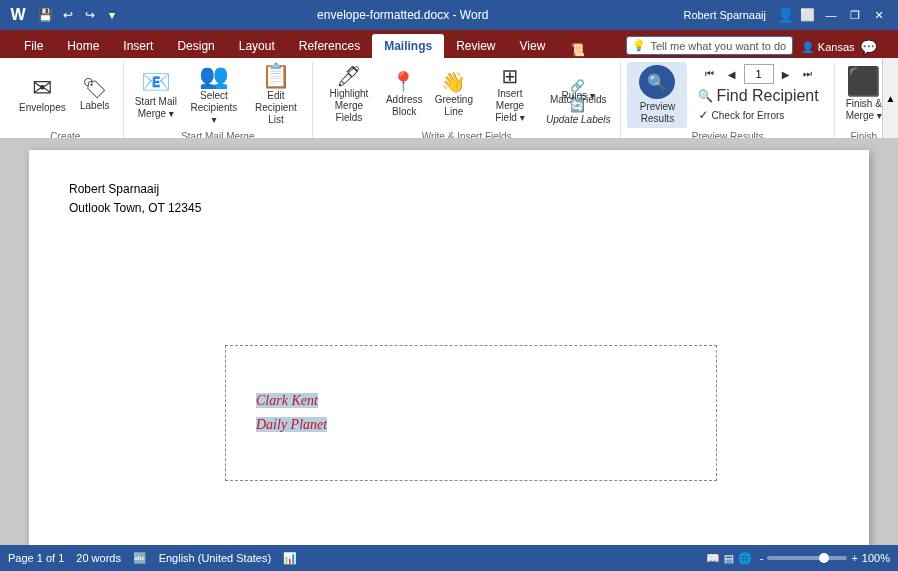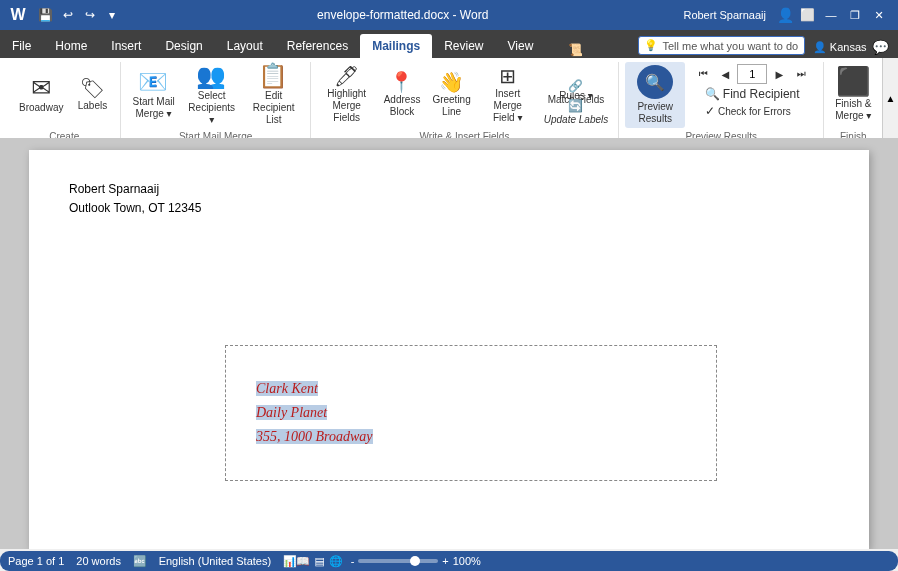--- a/index.html
+++ b/index.html
@@ -20,21 +20,21 @@
     .title-bar-right { display: flex; align-items: center; gap: 2px; }
     .title-bar-btn {
       width: 22px; height: 22px; display: flex; align-items: center; justify-content: center;
       color: white; cursor: pointer; font-size: 11px; border-radius: 2px;
     }
     .quick-access { display: flex; align-items: center; gap: 2px; }
     .qa-btn { width: 20px; height: 20px; display: flex; align-items: center; justify-content: center; color: white; cursor: pointer; font-size: 12px; }
 
     
     .ribbon { background: #fff; border-bottom: 1px solid #d0d0d0; }
-    .ribbon-tabs { background: #404040; display: flex; align-items: flex-end; height: 28px; padding: 0 0; }
+    .ribbon-tabs { background: #7f1d1d; display: flex; align-items: flex-end; height: 28px; padding: 0 12px; }
     .ribbon-tab {
       padding: 4px 12px; font-size: 12px; color: white; cursor: pointer; height: 24px;
       display: flex; align-items: center; border-radius: 3px 3px 0 0;
     }
     .ribbon-tab.active { background: #fff; color: #2b579a; font-weight: 600; }
 
     .ribbon-content { background: #fff; display: flex; align-items: stretch; padding: 4px 8px 0 8px; min-height: 88px; border-bottom: 1px solid #c8c8c8; }
     .ribbon-group { display: flex; flex-direction: column; align-items: center; padding: 0 6px; border-right: 1px solid #e0e0e0; min-width: fit-content; }
     .ribbon-group:last-child { border-right: none; }
     .ribbon-group-items { display: flex; align-items: flex-start; gap: 2px; flex: 1; }
@@ -63,23 +63,23 @@
     .nav-group { display: flex; flex-direction: column; align-items: center; padding: 2px 6px; }
     .nav-controls { display: flex; align-items: center; gap: 2px; margin-bottom: 2px; }
     .nav-btn { width: 20px; height: 20px; display: flex; align-items: center; justify-content: center; cursor: pointer; font-size: 10px; color: #333; border-radius: 2px; }
     .nav-input { width: 30px; height: 20px; text-align: center; border: 1px solid #aaa; font-size: 11px; }
     .nav-col { display: flex; flex-direction: column; gap: 1px; }
     .nav-col-btn { display: flex; align-items: center; gap: 3px; padding: 1px 3px; cursor: pointer; font-size: 10px; color: #333; border-radius: 2px; }
     .nav-col-btn .icon { font-size: 12px; }
 
     
     .status-bar {
-      position: absolute; bottom: 0; left: 0; right: 0; height: 20px;
+      position: absolute; bottom: 0; left: 0; right: 0; height: 26px;
       background: #2b579a; display: flex; align-items: center; padding: 0 8px;
-      color: white; font-size: 11px; justify-content: flex-start; border-radius: 9px;
+      color: white; font-size: 11px; justify-content: space-between;
     }
     .status-left { display: flex; align-items: center; gap: 12px; }
     .status-right { display: flex; align-items: center; gap: 8px; }
     .status-zoom { display: flex; align-items: center; gap: 4px; }
     .zoom-slider { width: 80px; height: 4px; background: rgba(255,255,255,0.4); border-radius: 2px; position: relative; cursor: pointer; }
     .zoom-thumb { width: 10px; height: 10px; background: white; border-radius: 50%; position: absolute; top: -3px; left: 65%; cursor: pointer; }
 
     
     .doc-area {
       position: absolute; top: 138px; left: 0; right: 0; bottom: 22px;
@@ -150,21 +150,21 @@
       <div style="color:white; font-size:14px; cursor:pointer;">💬</div>
     </div>
   </div>
 
   <div class="ribbon-content">
 
     <div class="ribbon-group">
       <div class="ribbon-group-items">
         <div class="ribbon-btn">
           <div class="icon">✉</div>
-          <div class="label">Broadway</div>
+          <div class="label">Envelopes</div>
         </div>
         <div class="ribbon-btn">
           <div class="icon" style="font-size:20px;">🏷</div>
           <div class="label">Labels</div>
         </div>
       </div>
       <div class="ribbon-group-label">Create</div>
     </div>
 
     <div class="ribbon-group">
@@ -234,21 +234,21 @@
           <div class="nav-controls">
             <div class="nav-btn">⏮</div>
             <div class="nav-btn">◀</div>
             <input class="nav-input" type="text" value="1" style="">
             <div class="nav-btn">▶</div>
             <div class="nav-btn">⏭</div>
           </div>
           <div class="nav-col">
             <div class="nav-col-btn">
               <span class="icon">🔍</span>
-              <span style="font-size:12px;">Find Recipient</span>
+              <span style="font-size:16px;">Find Recipient</span>
             </div>
             <div class="nav-col-btn">
               <span class="icon">✓</span>
               <span style="font-size:10px;">Check for Errors</span>
             </div>
           </div>
         </div>
       </div>
       <div class="ribbon-group-label">Preview Results</div>
     </div>
@@ -274,21 +274,20 @@
 
     <div class="return-address">
       <div>Robert Sparnaaij</div>
       <div>Outlook Town, OT 12345</div>
     </div>
 
     <div class="envelope-area">
       <div class="delivery-address">
         <div><span class="address-highlight">Clark Kent</span></div>
         <div><span class="address-highlight">Daily Planet</span></div>
-        <div><span class="address-highlight">355, 1000 Broadway</span></div>
       </div>
     </div>
   </div>
 </div>
 
 <div class="status-bar">
   <div class="status-left">
     <span>Page 1 of 1</span>
     <span>20 words</span>
     <span>🔤</span>

